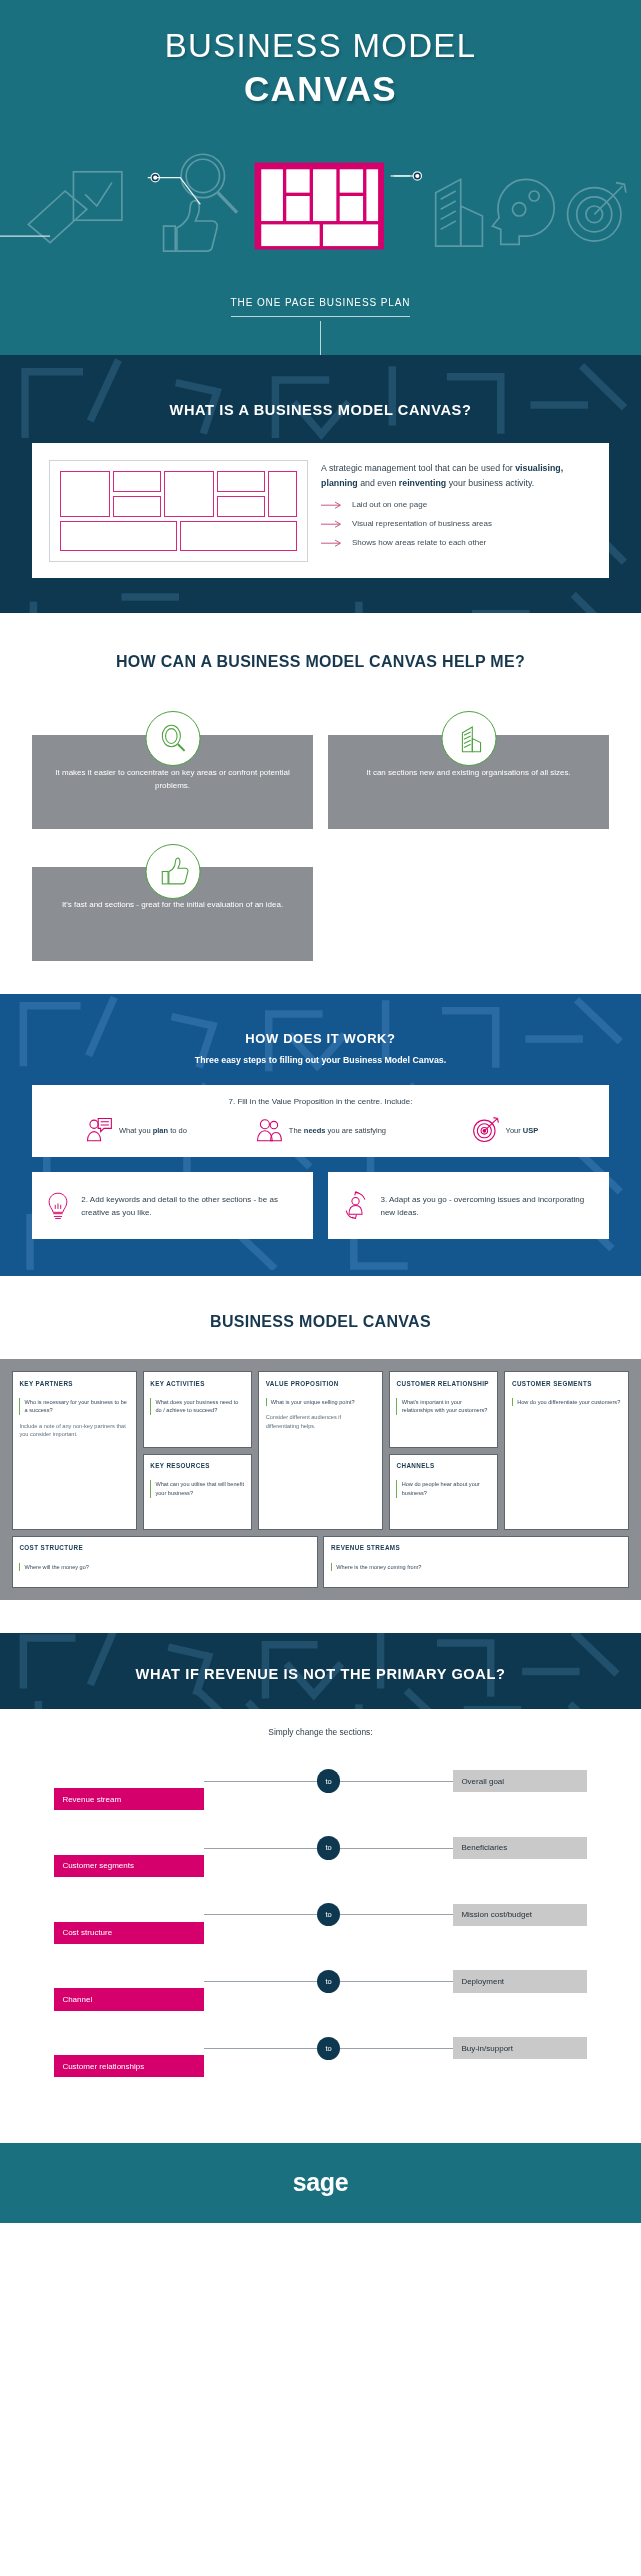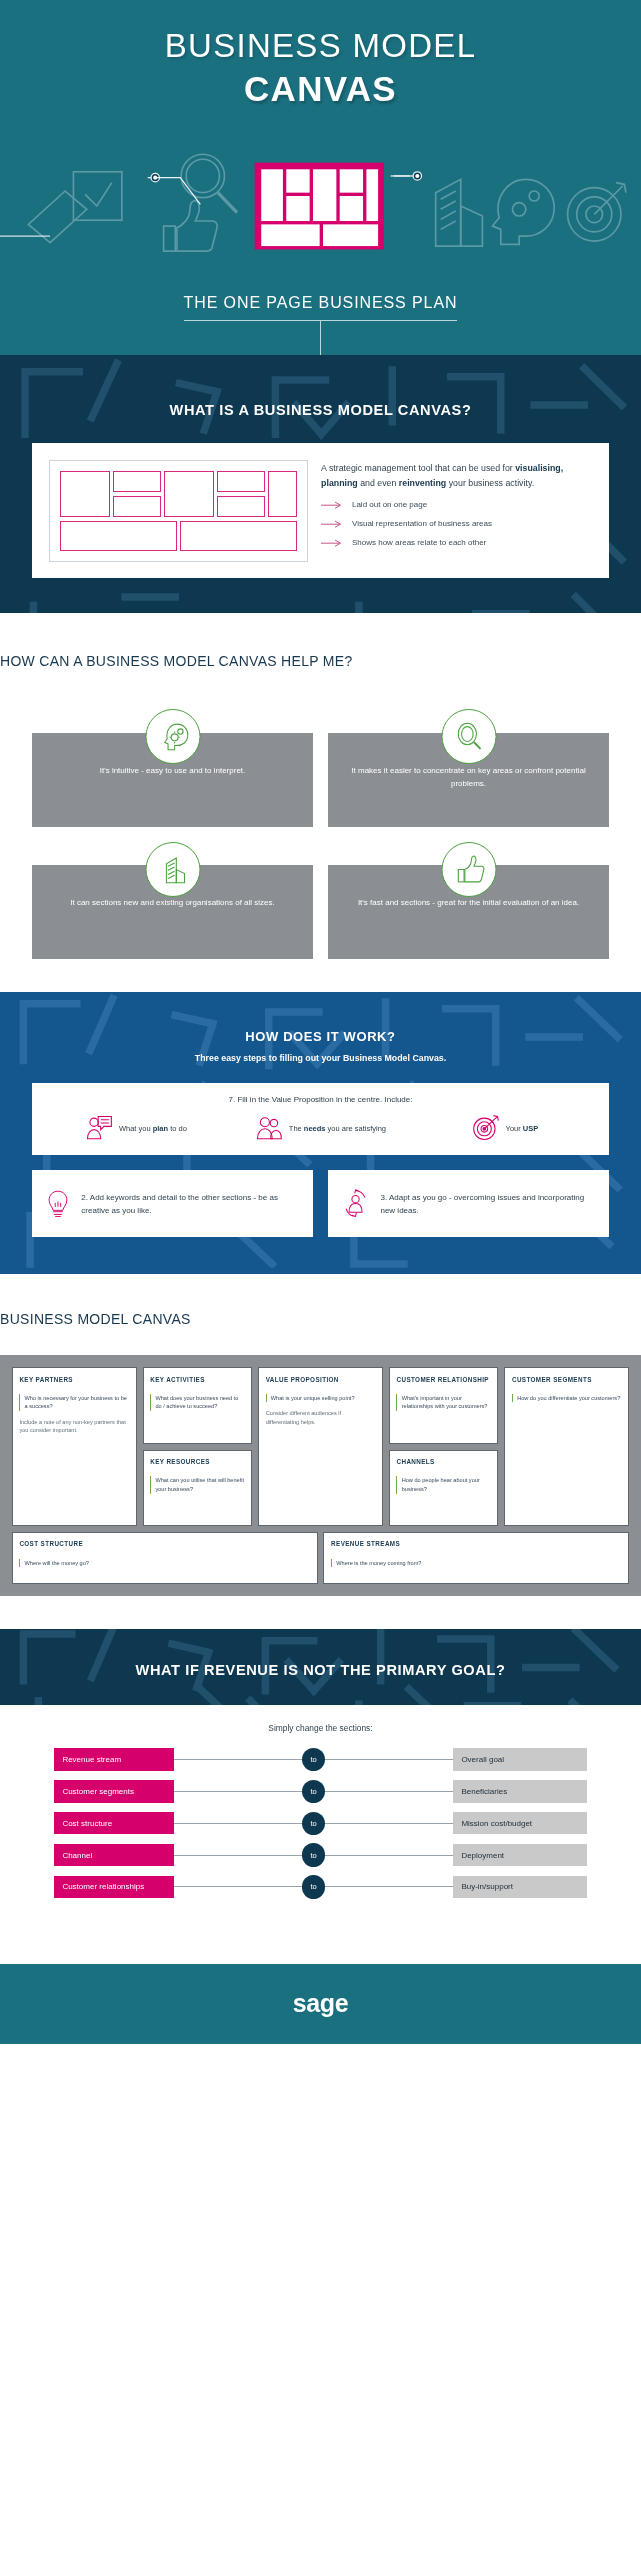--- a/index.html
+++ b/index.html
@@ -37,21 +37,21 @@
     color: #ffffff;
     text-shadow: 1.7px 2.5px 2.5px rgba(0,0,0,.2);
     margin-top: 6px;
     line-height: 1.08;
   }
   .hero-icons { position: absolute; top: 144px; left: 0; width: 641px; height: 109px; }
   .hero-sub-wrap { position: absolute; top: 294px; left: 0; width: 641px; text-align: center; }
   .hero-sub {
     display: inline-block;
     color: #ffffff;
-    font-size: 16px;
+    font-size: 10px;
     letter-spacing: 0.9px;
     font-weight: 400;
     padding-bottom: 7.5px;
     border-bottom: 1.3px solid #bcd7dc;
   }
   .hero-stem { position: absolute; top: 321px; left: 320px; width: 1.3px; height: 34px; background: #bcd7dc; }
 
   
   .what-is {
     background: #0e3750;
@@ -94,24 +94,24 @@
   .what-lead { font-size: 8.8px; line-height: 1.65; color: #30424f; }
   .what-lead b { color: #17384f; font-weight: 700; }
   .bullet-list { margin-top: 10px; }
   .bullet-row { display: flex; align-items: center; gap: 7.5px; margin-top: 10px; }
   .arrow-ic { flex: 0 0 23.4px; height: 8.4px; }
   .bullet-text { font-size: 8px; color: #3b4c59; }
 
   
   .help { background: #ffffff; padding: 40px 0 33px 0; }
   .section-head-dark {
-    text-align: left;
+    text-align: center;
     color: #17384f;
-    font-size: 14px;
-    font-weight: 400;
+    font-size: 16px;
+    font-weight: 700;
     letter-spacing: 0.3px;
   }
   .help-grid {
     display: grid;
     grid-template-columns: 1fr 1fr;
     gap: 15px 15px;
     margin: 40px 32px 0 32px;
   }
   .help-cell { position: relative; padding-top: 23.4px; }
   .help-box {
@@ -189,21 +189,21 @@
   .rev-head-band {
     background: #0e3750; position: relative;
     padding: 33px 0 27px 0; overflow: hidden; margin-top: 33px;
   }
   .rev-body { background: #ffffff; padding: 0 0 35px 0; }
   .rev-card { background: #ffffff; margin: 0 32px; padding: 18.4px 22px 22px 22px; }
   .rev-sub { text-align: center; font-size: 8.4px; color: #2d3f4c; margin-bottom: 15px; }
   .rev-row { display: flex; align-items: center; margin-bottom: 8.4px; }
   .pill-pink {
     background: #d6006d; color: #ffffff; font-size: 8px;
-    padding: 6.7px 8.4px; width: 120px;
+    padding: 6.7px 8.4px; width: 150px; margin-top: 36px;
   }
   .pill-gray {
     background: #c9c9c9; color: #22313c; font-size: 8px;
     padding: 6.7px 8.4px; width: 134px;
   }
   .connector { flex: 1; display: flex; align-items: center; }
   .conn-line { flex: 1; height: 0.8px; background: #9aa3ab; }
   .to-dot {
     width: 23.4px; height: 23.4px; border-radius: 50%;
     background: #0e3750; color: #ffffff;
@@ -386,35 +386,20 @@
         </div>
       </div>
     </div>
   </section>
 
   <section class="help">
     <h2 class="section-head-dark">HOW CAN A BUSINESS MODEL CANVAS HELP ME?</h2>
 
     <div class="help-grid">
 
-      <div class="help-cell">
-        <div class="help-box">
-          <span class="help-text">It's intuitive - easy to use and to interpret.</span>
-        </div>
-        <div class="help-badge">
-          <svg width="33" height="33" viewBox="0 0 40 40">
-            <g fill="none" stroke="#4da23f" stroke-width="1.3">
-              <path d="M14 36 v-7 l-4-2 3-4 c-2-10 4-18 12-18 c8 0 13 6 13 13 c0 9-7 13-13 13 h-3 v5 z"></path>
-              <circle cx="22" cy="21" r="4.2"></circle>
-                <circle cx="29" cy="14" r="3.2"></circle>
-              <path d="M22 15.5 v-2 M22 26.5 v2 M17.8 21 h-2 M26.2 21 h2"></path>
-            </g>
-          </svg>
-        </div>
-      </div>
 
       <div class="help-cell">
         <div class="help-box">
           <span class="help-text">It makes it easier to concentrate on key areas or confront potential problems.</span>
         </div>
         <div class="help-badge">
           <svg width="33" height="33" viewBox="0 0 40 40">
             <g fill="none" stroke="#4da23f" stroke-width="1.3">
               <ellipse cx="18" cy="17" rx="11" ry="13"></ellipse>
               <ellipse cx="18" cy="17" rx="7" ry="9"></ellipse>

